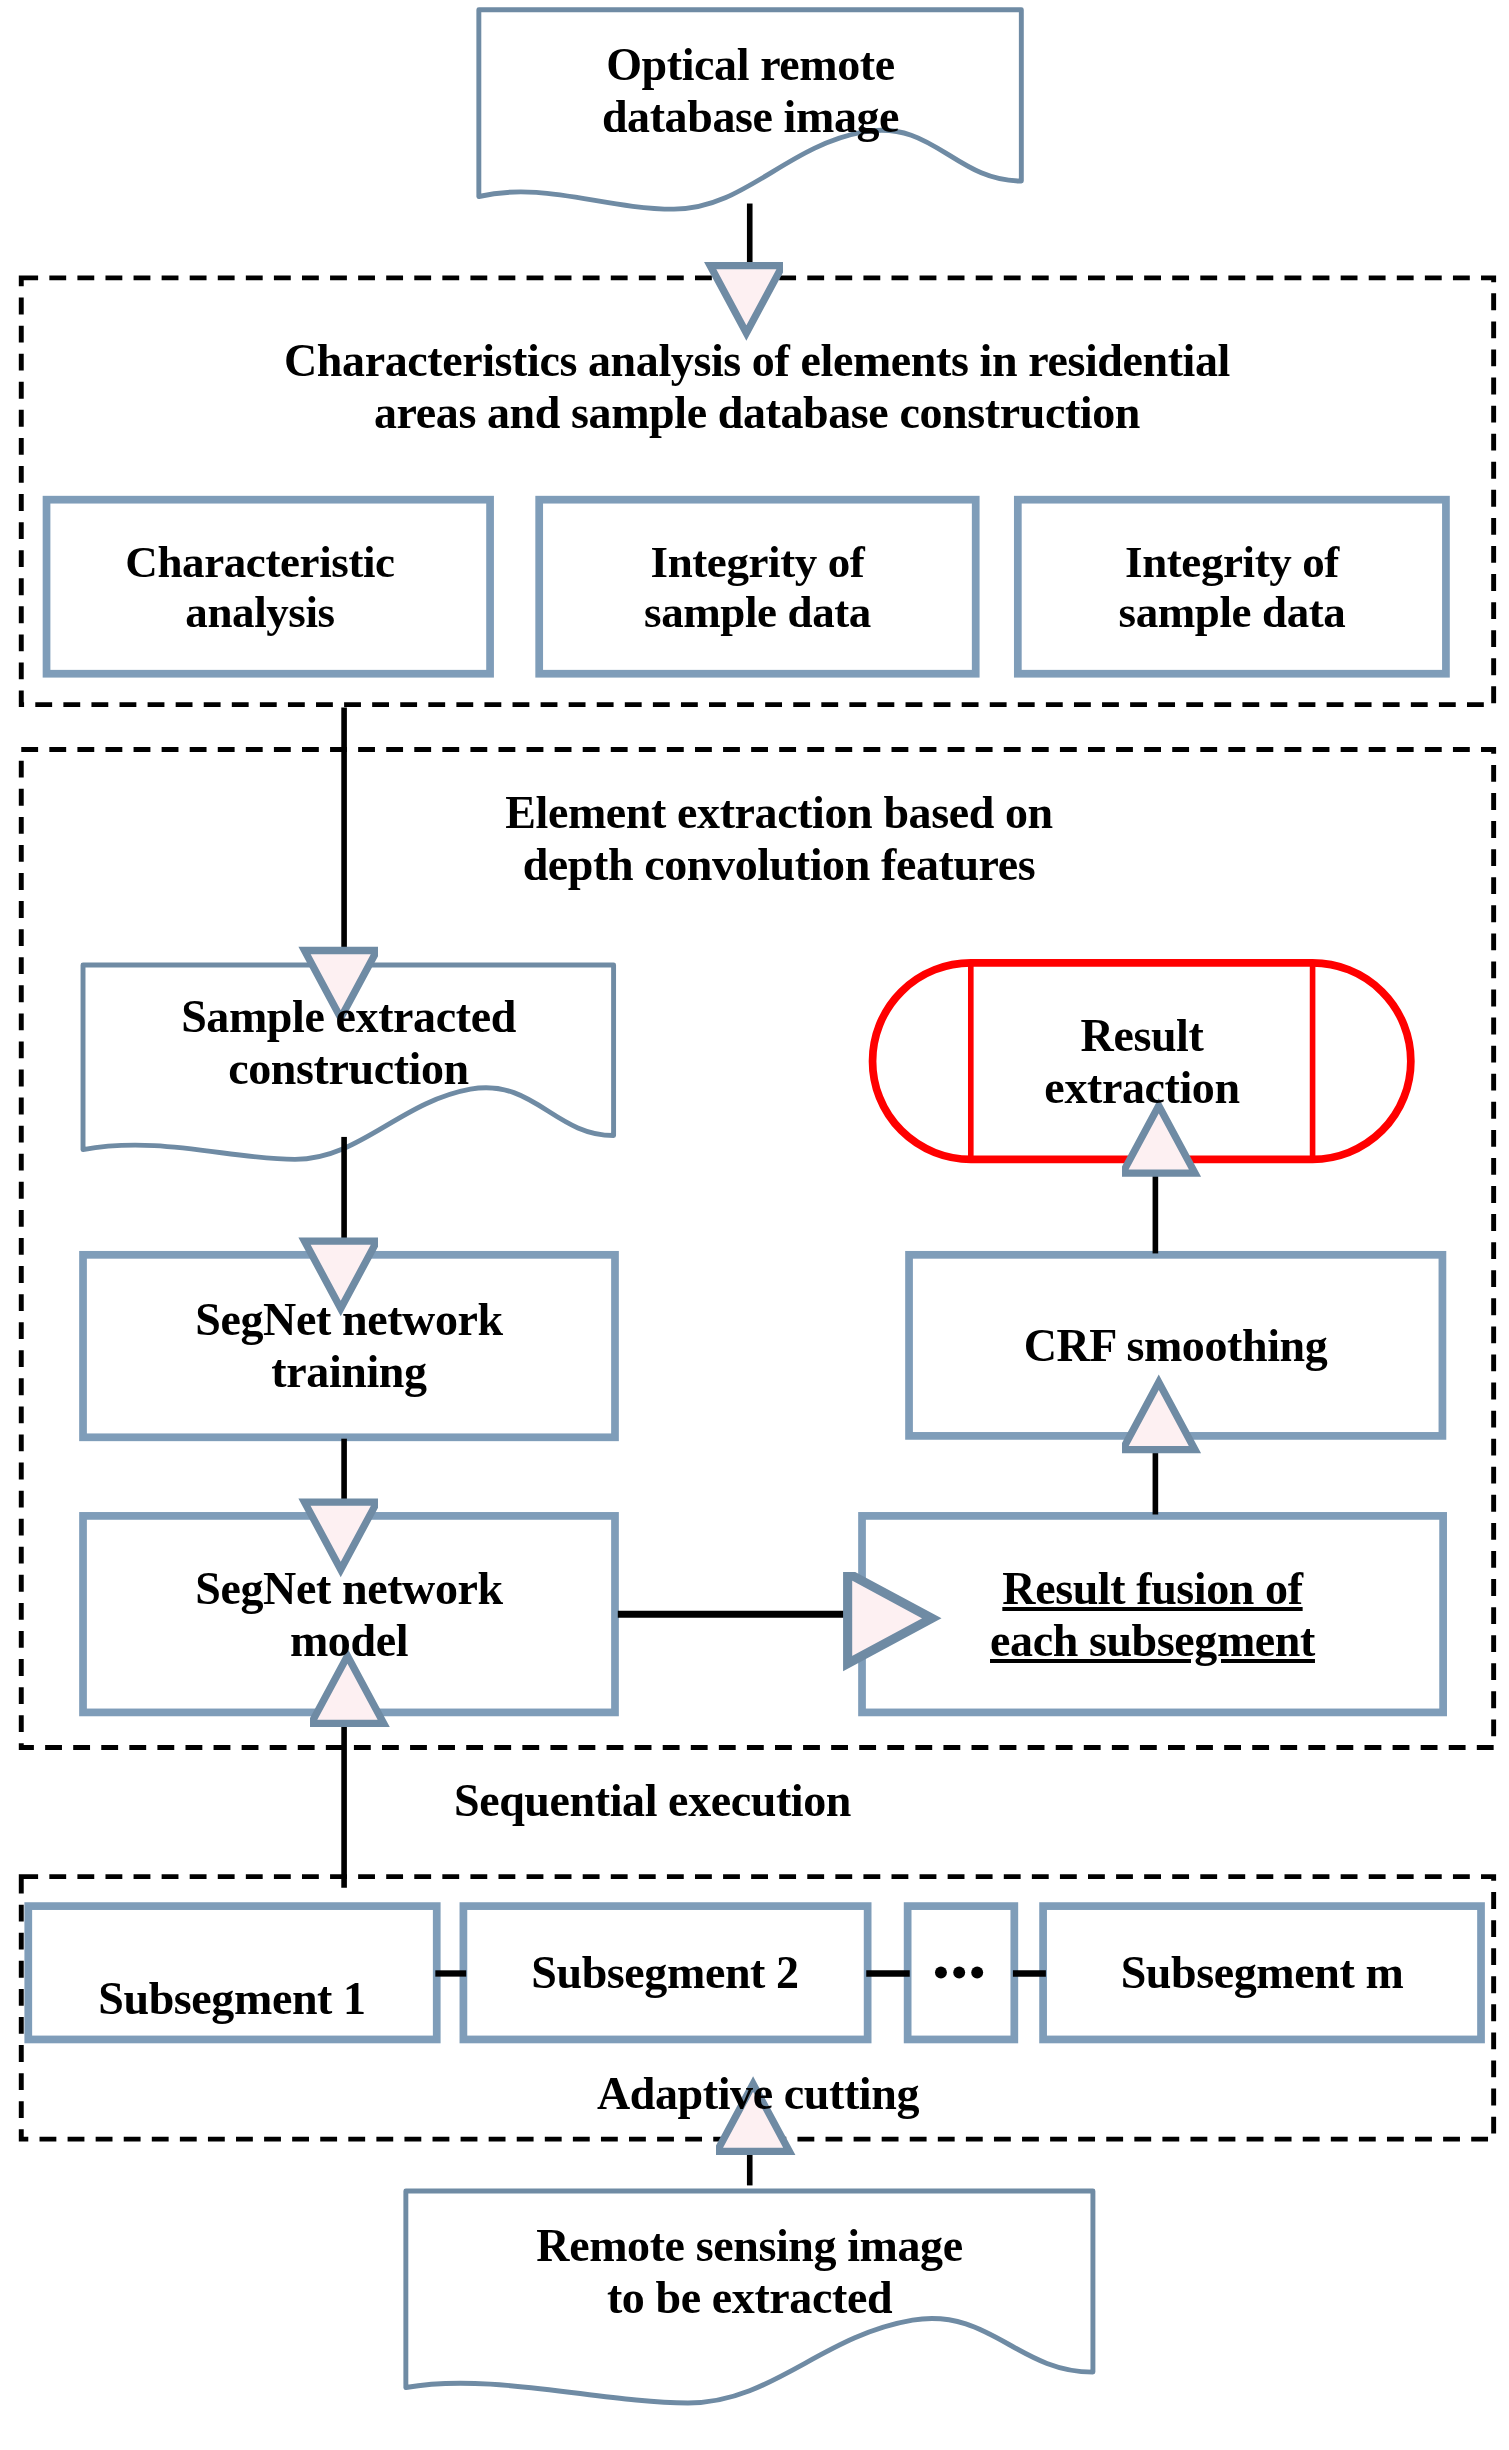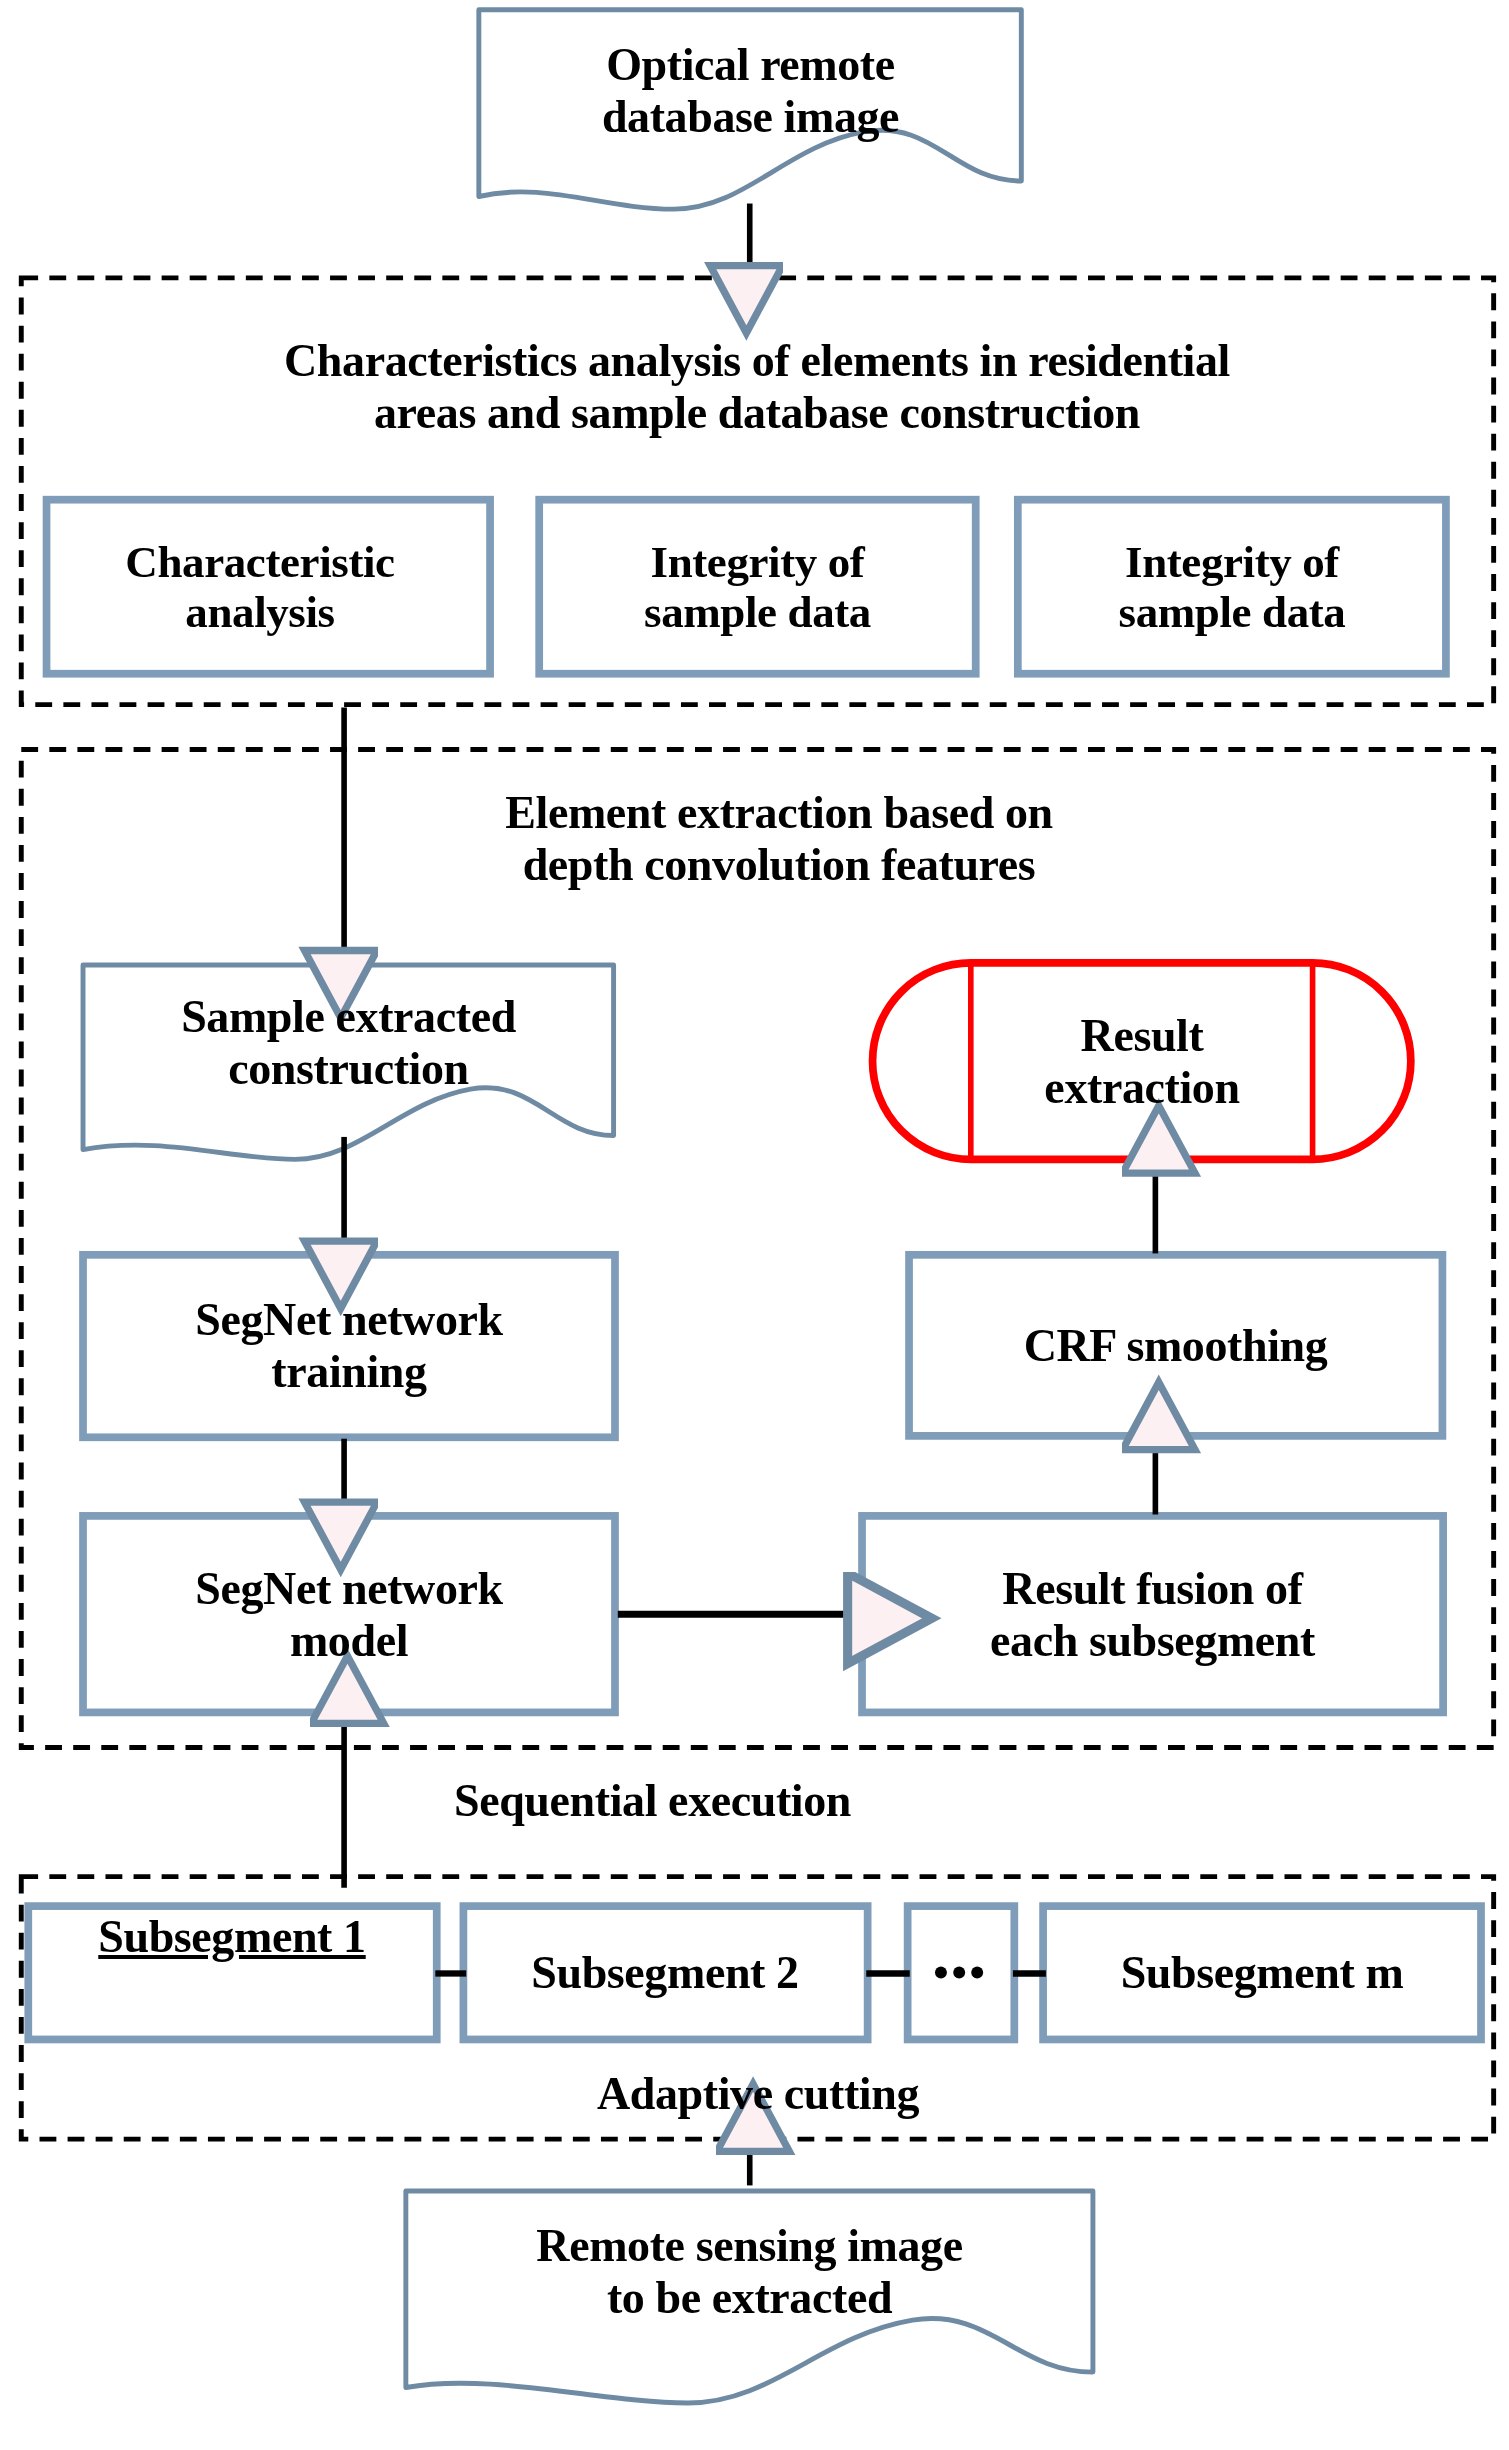--- a/index.html
+++ b/index.html
@@ -150,26 +150,26 @@
 
   <div class="txt node-label" style="left:83px; top:973px; width:531px; height:140px;">Sample extracted
 construction</div>
   <div class="txt node-label" style="left:971px; top:963px; width:342px; height:197px;text-align:center;">Result
 extraction</div>
   <div class="txt node-label" style="left:83px; top:1255px; width:532px; height:182px;">SegNet network
 training</div>
   <div class="txt node-label" style="left:909px; top:1255px; width:533px; height:181px;">CRF smoothing</div>
   <div class="txt node-label" style="left:83px; top:1516px; width:532px; height:197px;">SegNet network
 model</div>
-  <div class="txt node-label" style="left:862px; top:1516px; width:581px; height:197px;">Result fusion of
+  <div class="txt node-label" style="left:862px; top:1516px; width:581px; height:197px;text-decoration:underline;">Result fusion of
 each subsegment</div>
 
   <div class="txt edge-label" style="left:365px; top:1762px; width:575px; height:77px;">Sequential execution</div>
 
-  <div class="txt node-label" style="left:28px; top:1870px; width:408px; height:133px;text-decoration:underline;">Subsegment 1</div>
+  <div class="txt node-label" style="left:28px; top:1932px; width:408px; height:133px;">Subsegment 1</div>
   <div class="txt node-label" style="left:463px; top:1906px; width:404px; height:133px;">Subsegment 2</div>
   <div class="txt dots-label" style="left:907px; top:1906px; width:107px; height:133px;">•••</div>
   <div class="txt group-title" style="left:365px; top:2055px; width:786px; height:77px;">Adaptive cutting</div>
 
   <div class="txt node-label" style="left:1043px; top:1906px; width:438px; height:133px;">Subsegment m</div>
 
   <div class="txt node-label" style="left:406px; top:2202px; width:687px; height:140px;">Remote sensing image
 to be extracted</div>
 
 </div>

